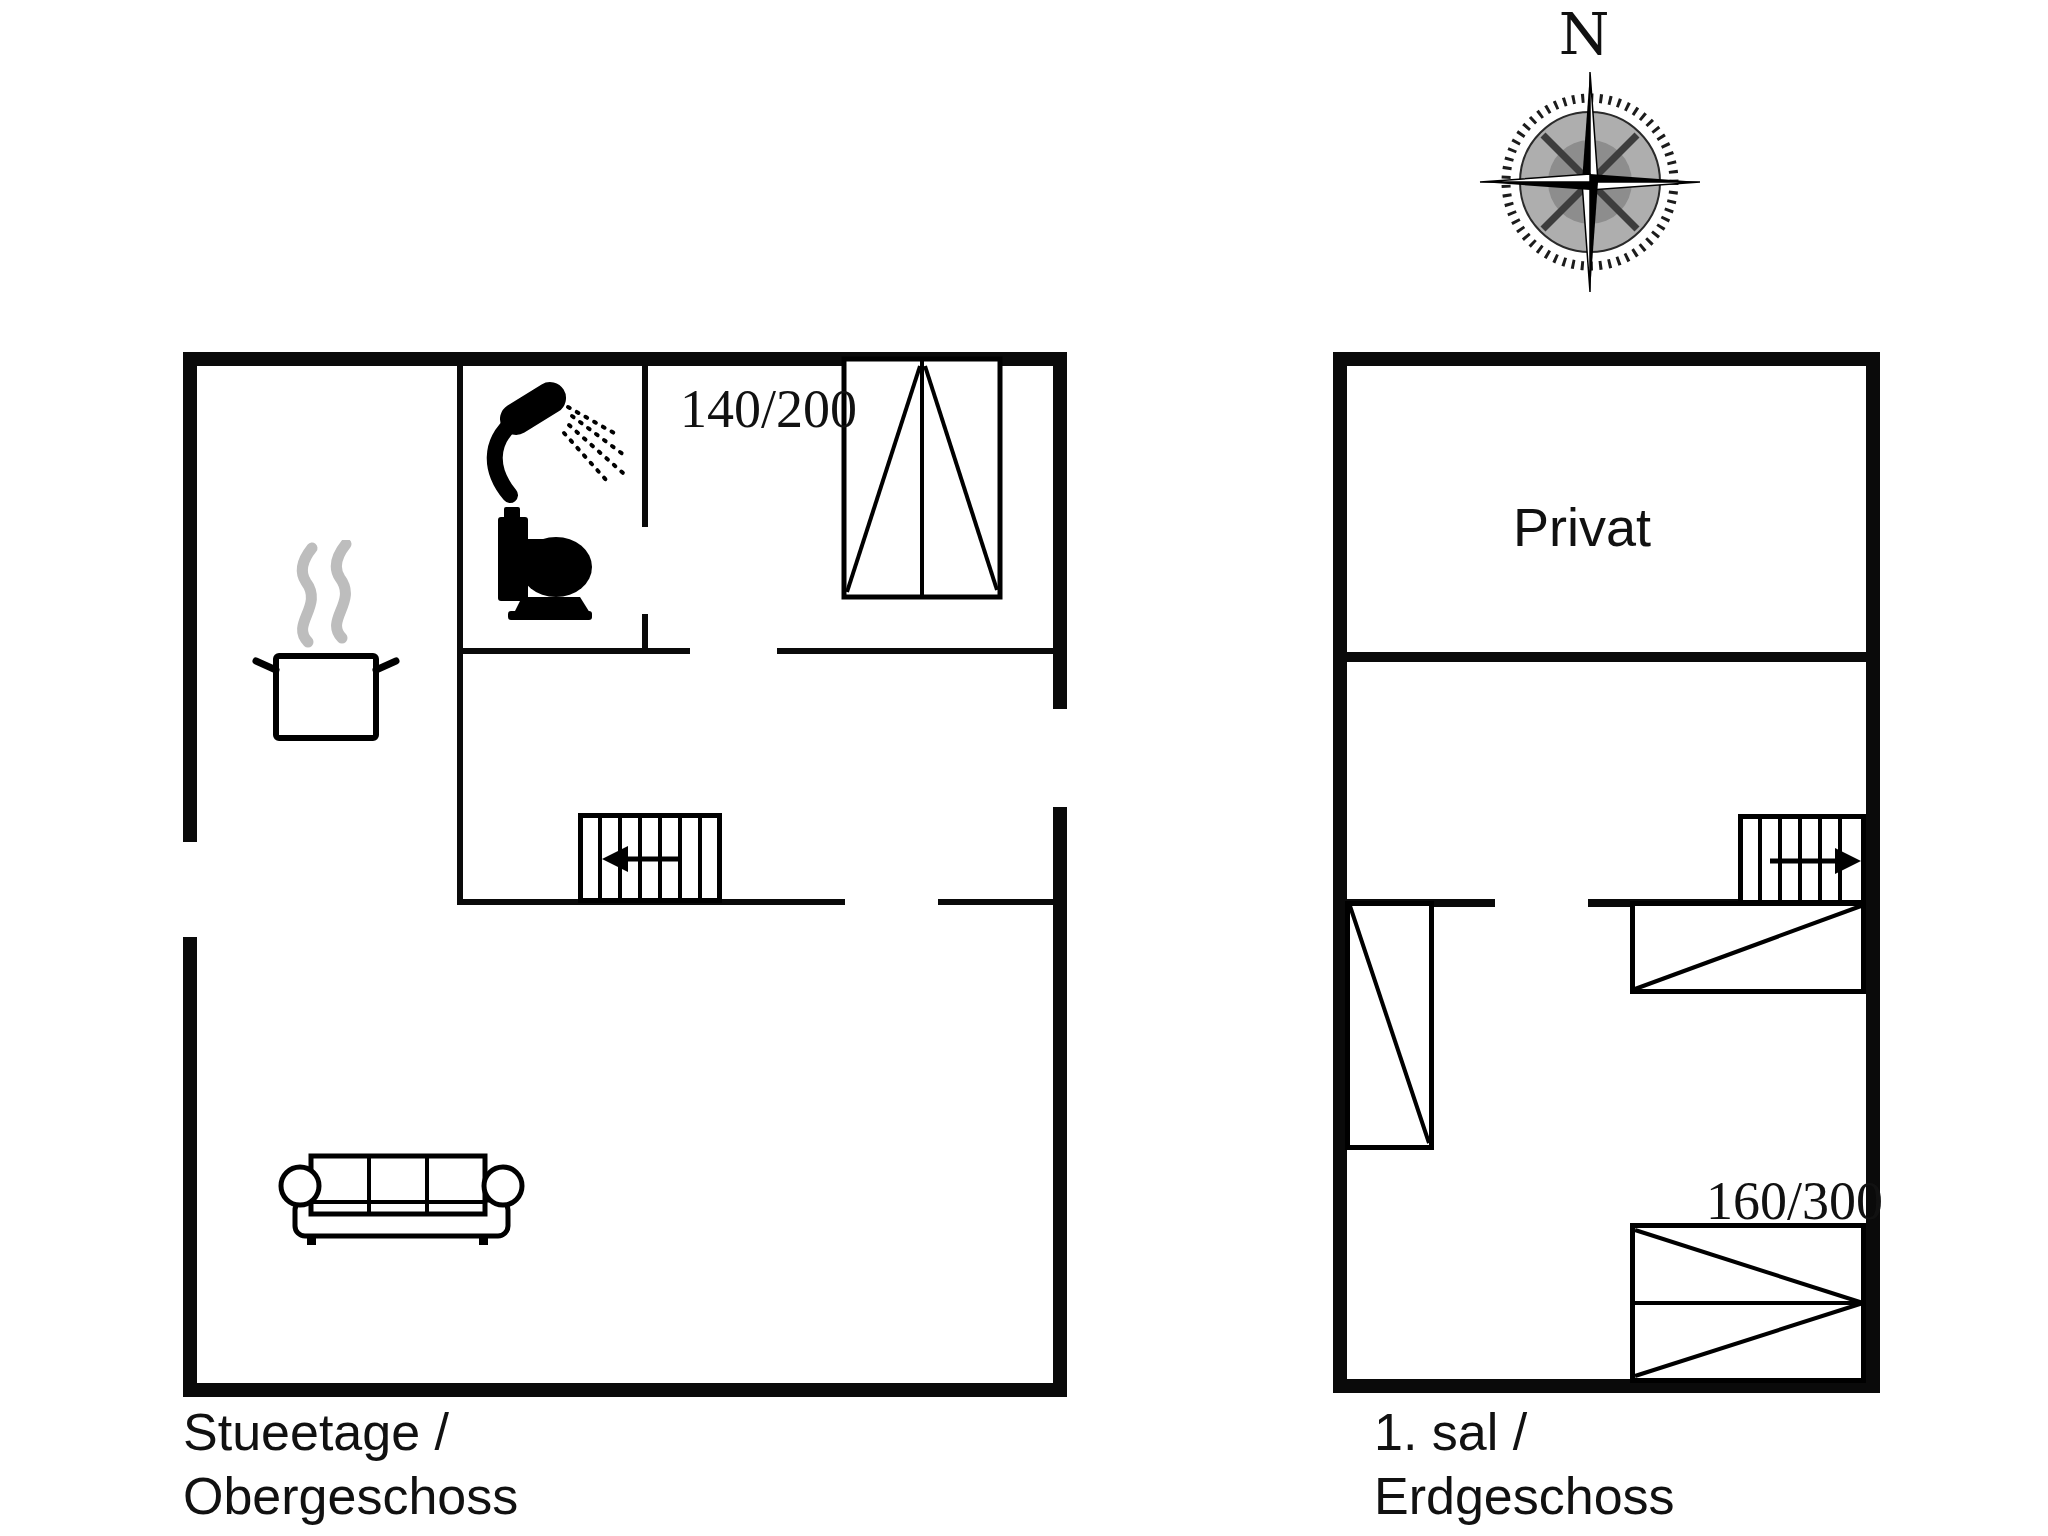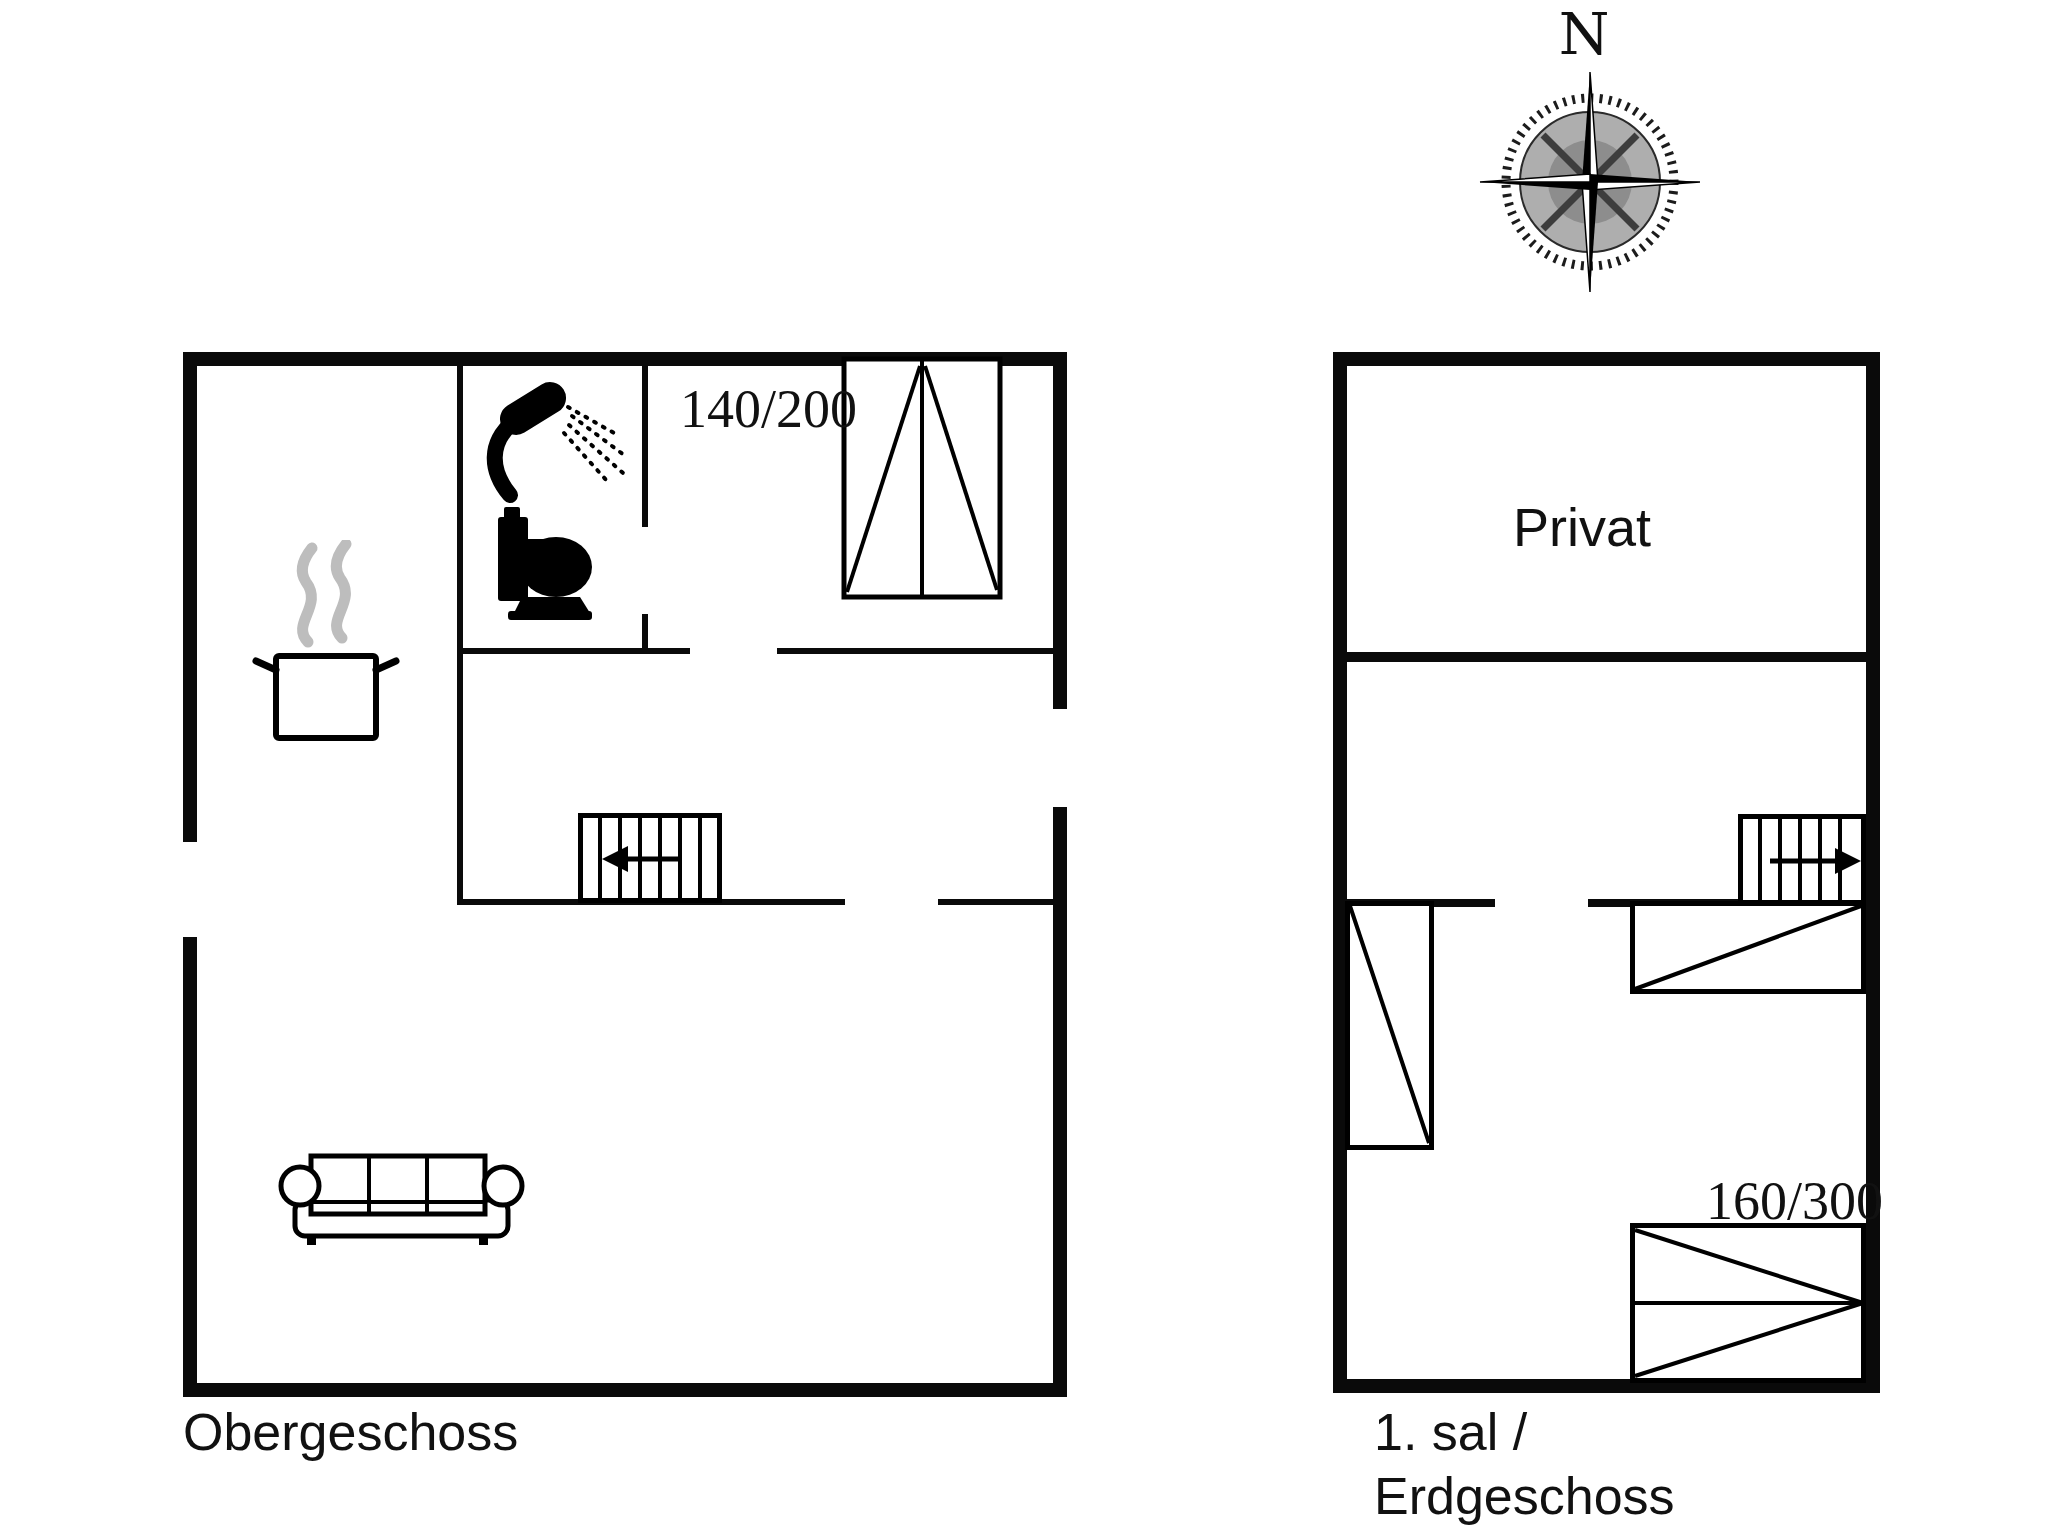--- a/index.html
+++ b/index.html
@@ -120,20 +120,21 @@
       <rect x="32" y="50" width="213" height="36" rx="10" fill="#fff" stroke="#000" stroke-width="5"></rect>
       <rect x="48" y="6" width="174" height="58" fill="#fff" stroke="#000" stroke-width="5"></rect>
       <line x1="48" y1="52" x2="222" y2="52" stroke="#000" stroke-width="4"></line>
       <line x1="106" y1="6" x2="106" y2="64" stroke="#000" stroke-width="4"></line>
       <line x1="164" y1="6" x2="164" y2="64" stroke="#000" stroke-width="4"></line>
       <circle cx="37" cy="36" r="19" fill="#fff" stroke="#000" stroke-width="5"></circle>
       <circle cx="240" cy="36" r="19" fill="#fff" stroke="#000" stroke-width="5"></circle>
     </svg>
 
     <div class="label caption" style="left:183px;top:1400px;">
+      <div>Stueetage /</div>
       <div>Obergeschoss</div>
     </div>
   </div>
 
   <div>
 
     <div class="wall" style="left:1333px;top:352px;width:547px;height:14px;"></div>
     <div class="wall" style="left:1333px;top:1379px;width:547px;height:14px;"></div>
     <div class="wall" style="left:1333px;top:352px;width:14px;height:1041px;"></div>
     <div class="wall" style="left:1866px;top:352px;width:14px;height:1041px;"></div>

